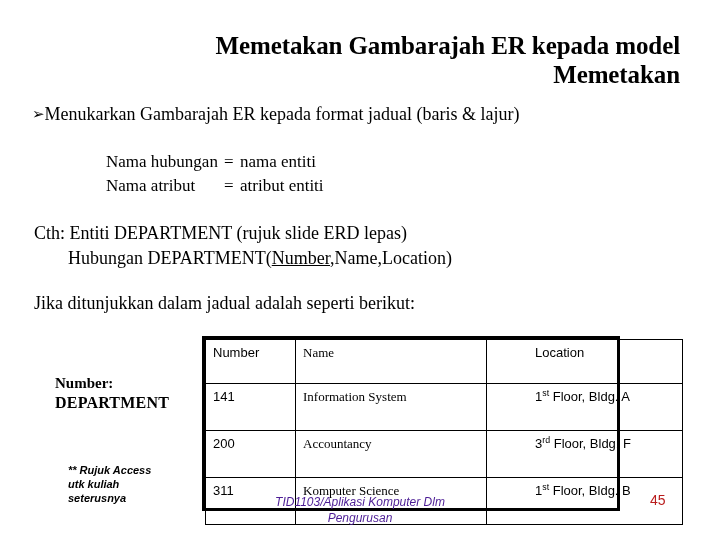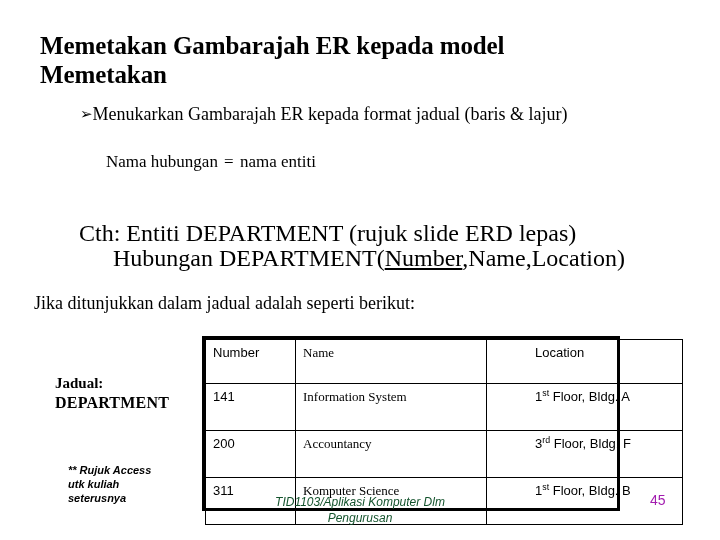--- a/index.html
+++ b/index.html
@@ -23,37 +23,36 @@
     width: 720px;
     height: 540px;
   }
 
   
   .title {
     position: absolute;
     left: 40px;
     top: 31px;
     width: 640px;
-    text-align: left;
+    text-align: right;
     font-family: "Liberation Serif", "DejaVu Serif", serif;
     font-weight: bold;
     font-size: 25px;
     line-height: 29px;
     letter-spacing: -0.1px;
   }
 
   
   .bullet-line {
     position: absolute;
     left: 32px;
     top: 103px;
     font-size: 18px;
     line-height: 22px;
     white-space: nowrap;
-    margin-left: 48px;
   }
   .bullet-glyph {
     display: inline-block;
     font-family: "DejaVu Sans", sans-serif;
     font-size: 15px;
     transform: translateY(-1px);
   }
 
   .pair-block {
     position: absolute;
@@ -71,23 +70,22 @@
   }
   .pair-eq {
     display: inline-block;
     width: 16px;
   }
 
   .cth-block {
     position: absolute;
     left: 34px;
     top: 221px;
-    font-size: 24px;
+    font-size: 18px;
     line-height: 25px;
-    margin-left: 45px;
   }
   .cth-line2 {
     padding-left: 34px;
     white-space: nowrap;
   }
   .pk {
     text-decoration: underline;
   }
 
   .jika-line {
@@ -177,57 +175,58 @@
   .footer {
     position: absolute;
     left: 170px;
     top: 494px;
     width: 380px;
     text-align: center;
     font-family: "Liberation Sans", "DejaVu Sans", sans-serif;
     font-style: italic;
     font-size: 12px;
     line-height: 16px;
-    color: #14532d;
+    color: #4c1d95;
   }
 
   .page-number {
     position: absolute;
     left: 650px;
     top: 492px;
     font-family: "Liberation Sans", "DejaVu Sans", sans-serif;
     font-size: 14px;
-    color: #a21caf;
+    color: #b91c1c;
   }
 </style>
 </head>
 <body>
 
 <div class="slide">
 
   <div class="title">
     <div>Memetakan Gambarajah ER kepada model</div>
     <div>Memetakan</div>
   </div>
 
   <div class="bullet-line"><span class="bullet-glyph">➢</span><span>Menukarkan Gambarajah ER kepada format jadual (baris &amp; lajur)</span></div>
 
   <div class="pair-block">
     <div class="pair-row"><span class="pair-key">Nama hubungan</span><span class="pair-eq">=</span><span>nama entiti</span></div>
+    <div class="pair-row"><span class="pair-key">Nama atribut</span><span class="pair-eq">=</span><span>atribut entiti</span></div>
   </div>
 
   <div class="cth-block">
     <div>Cth: Entiti DEPARTMENT (rujuk slide ERD lepas)</div>
     <div class="cth-line2"><span>Hubungan DEPARTMENT(</span><span class="pk">Number</span><span>,Name,Location)</span></div>
   </div>
 
   <div class="jika-line">Jika ditunjukkan dalam jadual adalah seperti berikut:</div>
 
   <div class="jadual-label">
-    <div class="j-top">Jadual:</div>
+    <div class="j-top">Number:</div>
     <div class="j-bottom">DEPARTMENT</div>
   </div>
 
   <div class="rujuk-note">
     <div>** Rujuk Access</div>
     <div>utk kuliah</div>
     <div>seterusnya</div>
   </div>
 
   <table class="er-table">

